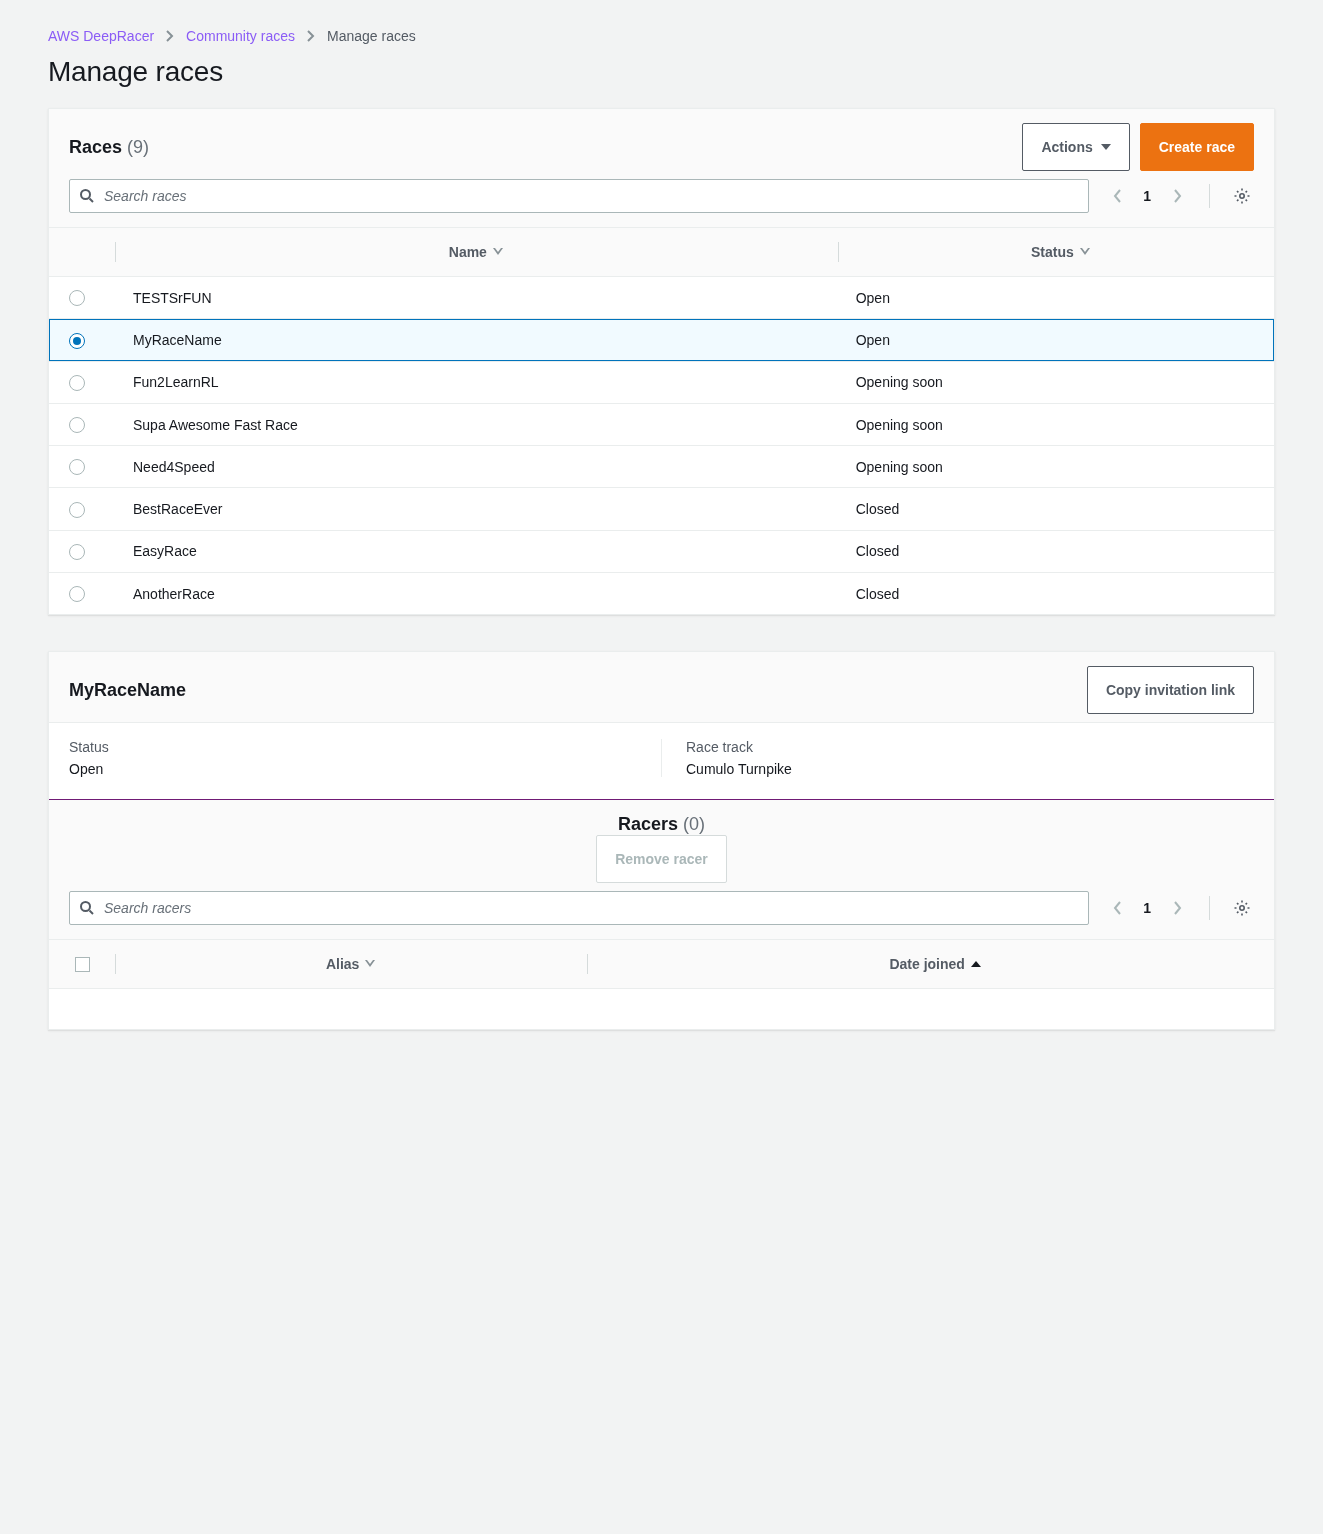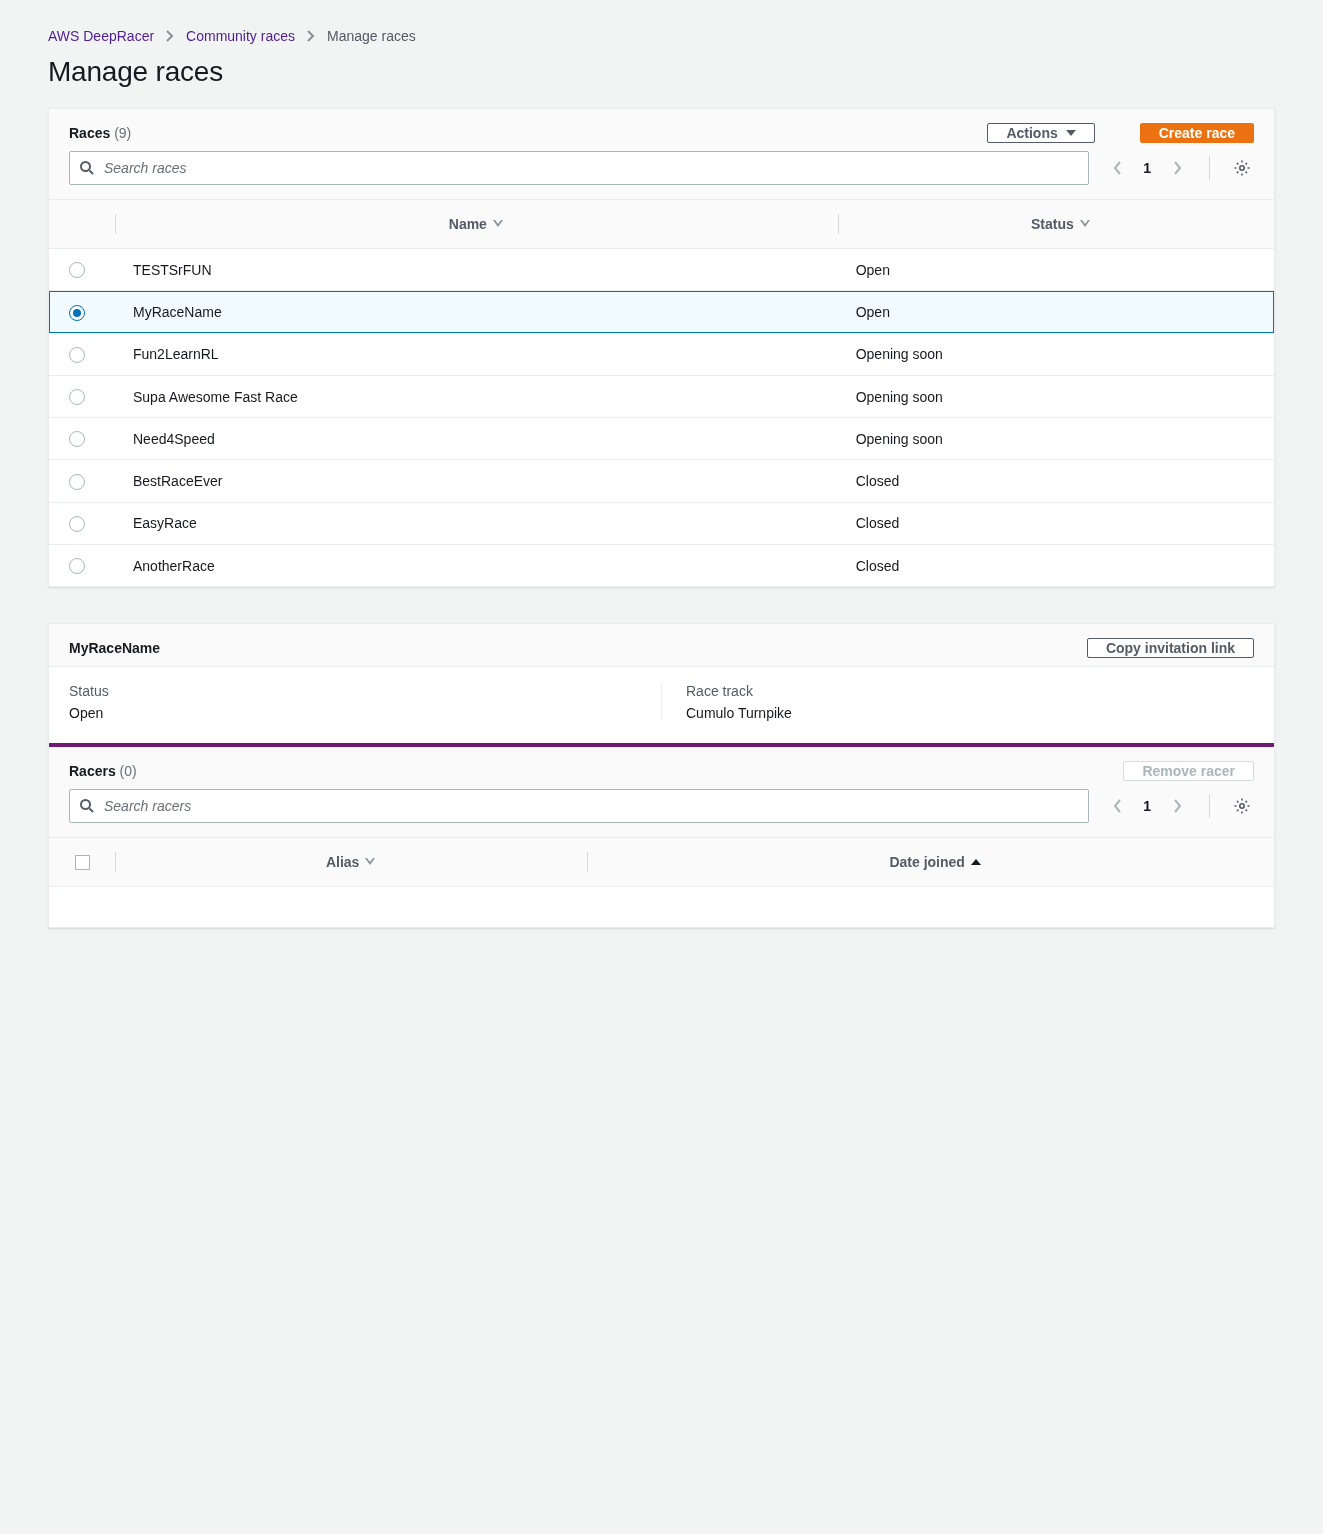--- a/index.html
+++ b/index.html
@@ -10,21 +10,21 @@
     font-size: 14px;
     padding: 28px 48px;
   }
   .breadcrumb {
     display: flex;
     align-items: center;
     gap: 12px;
     font-size: 14px;
     margin-bottom: 12px;
   }
-  .breadcrumb a { color: #4c1d95; text-decoration: none; cursor: pointer; }
+  .breadcrumb a { color: #8b5cf6; text-decoration: none; cursor: pointer; }
   .breadcrumb .sep { color: #687078; display: inline-flex; }
   .breadcrumb .current { color: #545b64; }
   h1.page-title {
     font-size: 28px;
     font-weight: 400;
     margin-bottom: 20px;
     color: #16191f;
     letter-spacing: -0.2px;
   }
   .panel {
@@ -34,44 +34,43 @@
     margin-bottom: 36px;
   }
   .panel-header {
     display: flex;
     align-items: center;
     justify-content: space-between;
     padding: 14px 20px 8px 20px;
     background: #fafafa;
   }
   .panel-header h2 {
-    font-size: 14px;
+    font-size: 18px;
     font-weight: 700;
     color: #16191f;
   }
   .panel-header h2 .count {
     color: #687078;
     font-weight: 400;
   }
   .actions { display: flex; gap: 10px; }
   .btn {
     display: inline-flex;
     align-items: center;
     gap: 8px;
     padding: 6px 18px;
     font-size: 14px;
     font-weight: 700;
     border-radius: 2px;
     cursor: pointer;
     border: 1px solid #545b64;
     background: #fff;
     color: #545b64;
-    height: 20px;
+    height: 48px;
     line-height: 1;
-    margin-left: 35px;
   }
   .btn.primary {
     background: #ec7211;
     border-color: #ec7211;
     color: #fff;
   }
   .btn.disabled {
     color: #aab7b8;
     border-color: #d5dbdb;
     cursor: default;
@@ -371,21 +370,21 @@
     <div class="detail-col">
       <div class="label">Status</div>
       <div class="value">Open</div>
     </div>
     <div class="detail-col">
       <div class="label">Race track</div>
       <div class="value">Cumulo Turnpike</div>
     </div>
   </div>
 
-  <div class="panel-header" style="border-top:4px solid #701a75;">
+  <div class="panel-header" style="border-top:1px solid #701a75;flex-direction:column;">
     <h2>
       <span>Racers</span>
       <span class="count">(0)</span>
     </h2>
     <div class="actions">
       <button class="btn disabled">Remove racer</button>
     </div>
   </div>
   <div class="toolbar">
     <div class="search-wrap">

